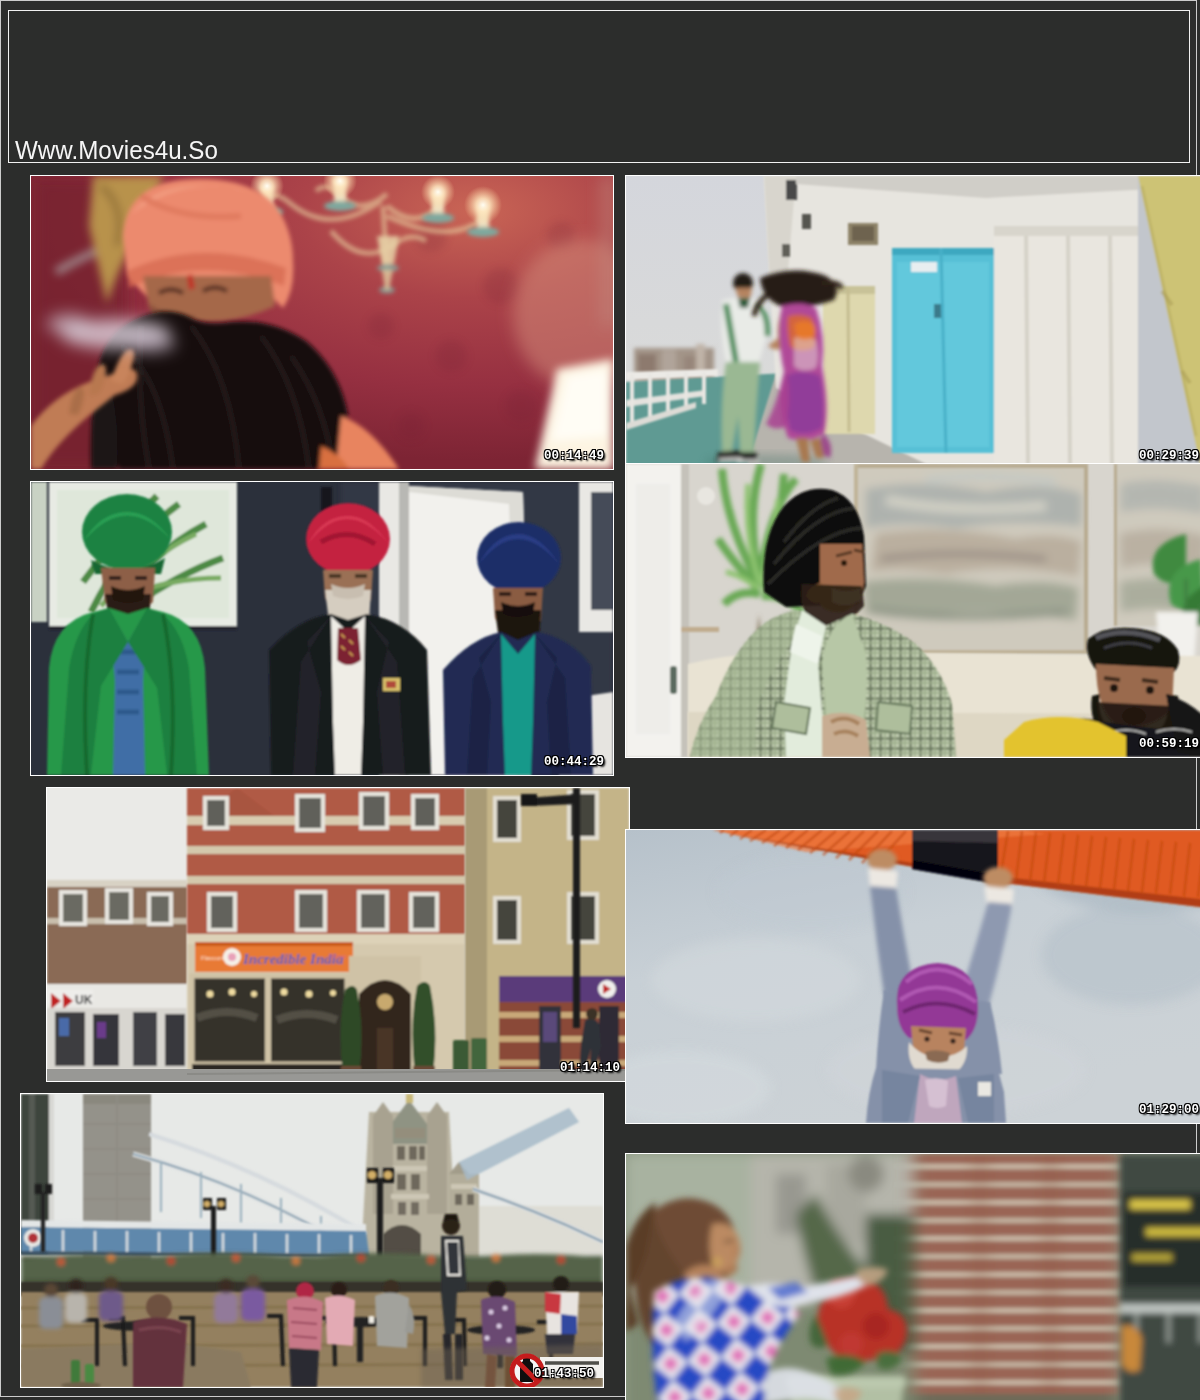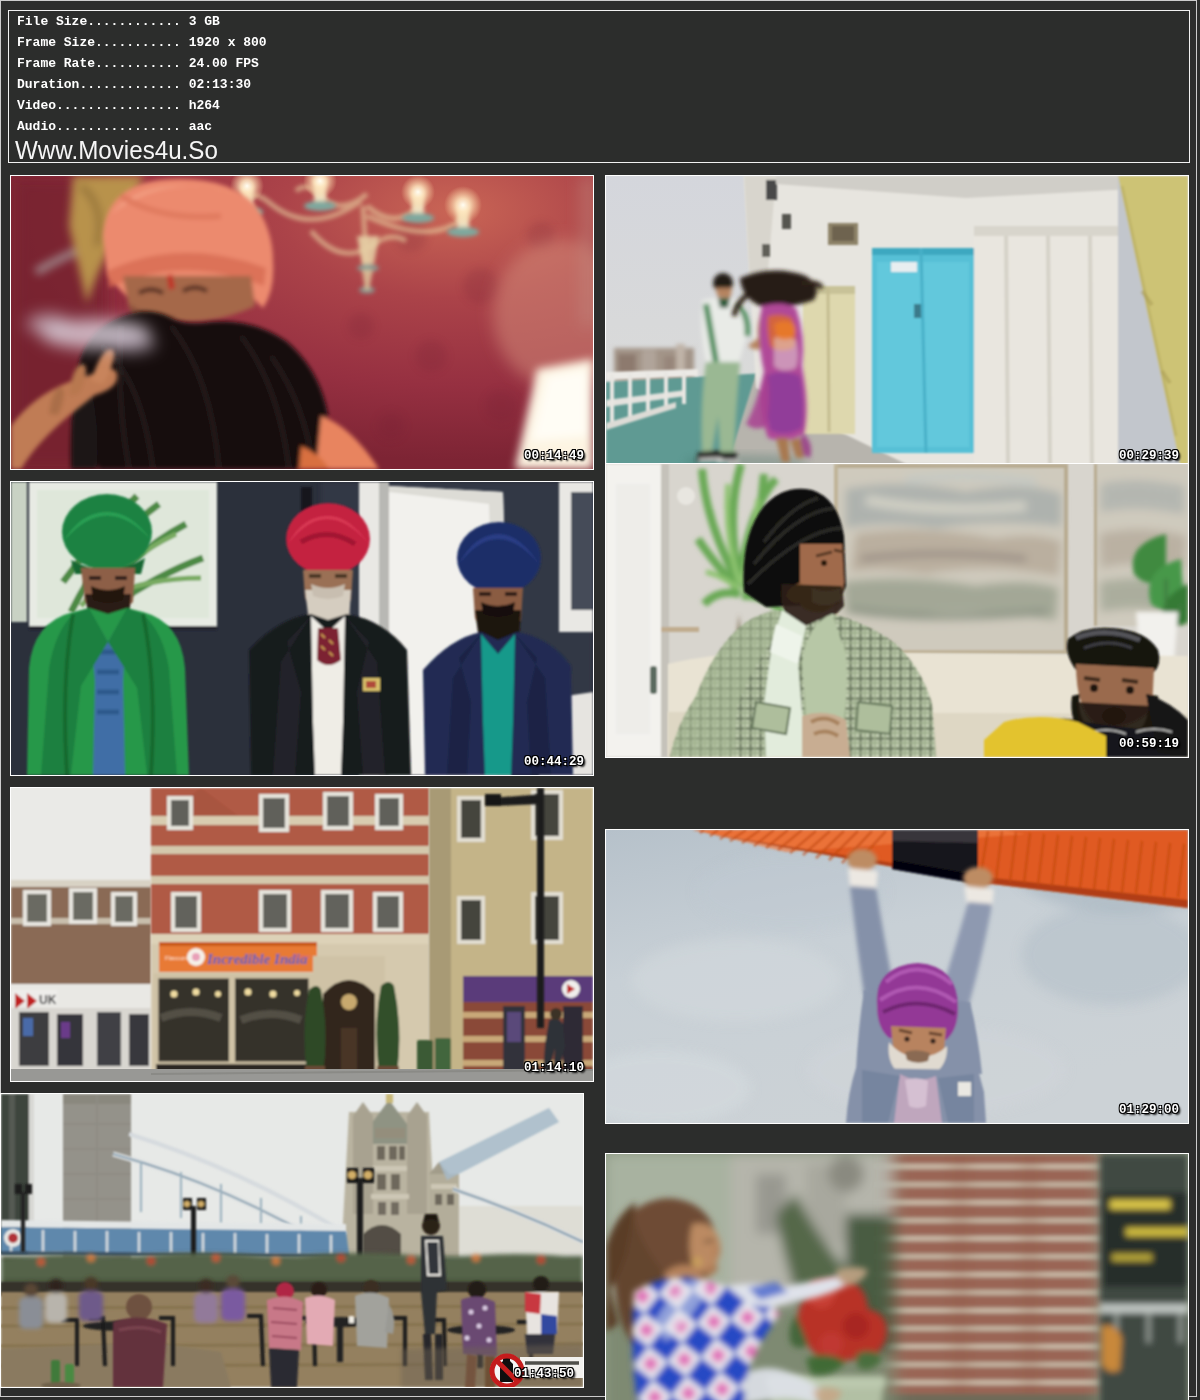--- a/index.html
+++ b/index.html
@@ -1,38 +1,32 @@
 <!DOCTYPE html>
 <html><head>
 <meta charset="utf-8">
 <style>
 html,body{margin:0;padding:0;background:#2c2d2c;}
 body{width:1200px;height:1400px;position:relative;font-family:"Liberation Sans",sans-serif;overflow:hidden;}
 #pgborder{position:absolute;left:0;top:0;width:1197px;height:1397px;border:1.5px solid #cccccc;box-sizing:border-box;}
 #infobox{position:absolute;left:8px;top:10px;width:1182px;height:153px;border:1.5px solid #f2f2f2;box-sizing:border-box;}
 #infobox pre{margin:0;padding:0 0 0 8px;font-family:"Liberation Mono",monospace;font-weight:bold;font-size:13px;line-height:21px;color:#ffffff;}
 #site{position:absolute;left:6px;top:124px;font-size:26px;color:#f5f5f5;transform:scaleX(0.93);transform-origin:0 0;}
-.cell{position:absolute;width:584px;height:295px;border:1.5px solid #ffffff;box-sizing:border-box;overflow:hidden;background:#701a75;}
+.cell{position:absolute;width:584px;height:295px;border:1.5px solid #ffffff;box-sizing:border-box;overflow:hidden;background:#701a75;margin-left:20px;}
 .cell svg{display:block;width:582px;height:293px;}
 .ts{position:absolute;right:9px;bottom:6px;font-family:"Liberation Mono",monospace;font-weight:bold;font-size:12.5px;color:#ffffff;text-shadow:1px 1px 0 #000,-1px -1px 0 #000,1px -1px 0 #000,-1px 1px 0 #000,2px 2px 2px #000;}
 .c1{left:10px;top:175px;} .c2{left:605px;top:175px;}
 .c3{left:10px;top:481px;} .c4{left:605px;top:463px;}
-.c5{left:10px;top:787px;} .c6{left:605px;top:829px;}
+.c5{left:26px;top:787px;} .c6{left:605px;top:829px;}
 .c7{left:0;top:1093px;} .c8{left:605px;top:1153px;}
 </style>
 </head>
 <body>
 <div id="pgborder"></div>
 <div id="infobox">
-<pre>File Size............ 3 GB
-Frame Size........... 1920 x 800
-Frame Rate........... 24.00 FPS
-Duration............. 02:13:30
-Video................ h264
-Audio................ aac</pre>
 <div id="site">Www.Movies4u.So</div>
 </div>
 
 <div class="cell c1">
     <svg viewBox="0 0 582 293" preserveAspectRatio="none">
 <defs>
 <filter id="b4" x="-30%" y="-30%" width="160%" height="160%">
           <feGaussianBlur stdDeviation="4"></feGaussianBlur>
         </filter>
 <filter id="b8" x="-40%" y="-40%" width="180%" height="180%">

